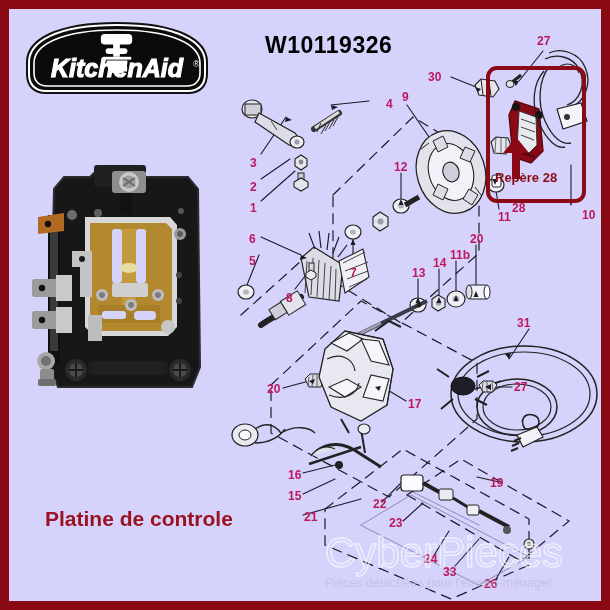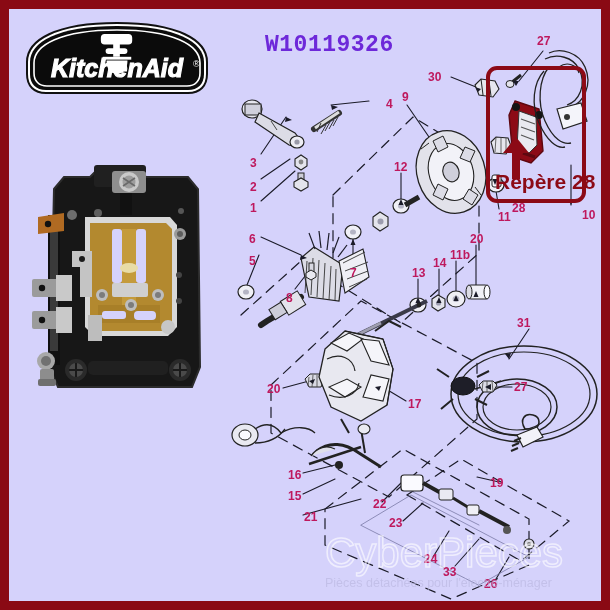--- a/index.html
+++ b/index.html
@@ -24,23 +24,22 @@
   
   #logo {
     position:absolute; left:13px; top:13px;
     width:190px; height:74px;
   }
   #logo svg { display:block; }
 
   
   #part-number {
     position:absolute; left:256px; top:23px;
-    font-size:23px; font-weight:bold; color:#6d28d9;
+    font-size:23px; font-weight:bold; color:#000000;
     letter-spacing:.5px;
-    font-family:Liberation Mono, monospace;
   }
 
   
   #caption {
     position:absolute; left:36px; top:498px;
     font-size:21px; font-weight:bold; color:#9B1220;
   }
 
   
   #board-photo {
@@ -58,21 +57,21 @@
   
   #repere-box {
     position:absolute; left:477px; top:57px;
     width:100px; height:137px;
     border:4px solid #8C0A16;
     border-radius:11px;
     background:transparent;
   }
   #repere-label {
     position:absolute; left:486px; top:161px;
-    font-size:21px; font-weight:bold; color:#8C0A16;
+    font-size:13px; font-weight:bold; color:#8C0A16;
     white-space:nowrap;
   }
 
   
   #watermark {
     position:absolute; left:312px; top:516px;
     width:270px; height:70px;
     pointer-events:none; opacity:.62;
   }
 
@@ -539,20 +538,21 @@
       <span class="lbl" style="left:505px;top:372px">27</span>
       <span class="lbl" style="left:441px;top:240px">11b</span>
     </div>
 
     <div id="repere-box"></div>
     <svg style="position:absolute;left:490px;top:128px;width:34px;height:42px;" viewBox="0 0 34 42">
       <path d="M13,42 L13,16 L4,16 L17,0 L30,16 L21,16 L21,42 Z" fill="#8C0A16"></path>
     </svg>
     <div id="repere-label">Repère 28</div>
 
+    <div id="caption">Platine de controle</div>
 
     <svg id="watermark" viewBox="0 0 270 70">
       <text x="4" y="42" font-family="Liberation Sans, sans-serif" font-size="42" fill="none" stroke="#ffffff" stroke-width="1.5">CyberPieces</text>
       <text x="4" y="62" font-family="Liberation Sans, sans-serif" font-size="12.5" fill="#b9b6df">Pièces détachées pour l'électro-ménager</text>
     </svg>
 
   </div>
 </div>
 
 </body></html>

